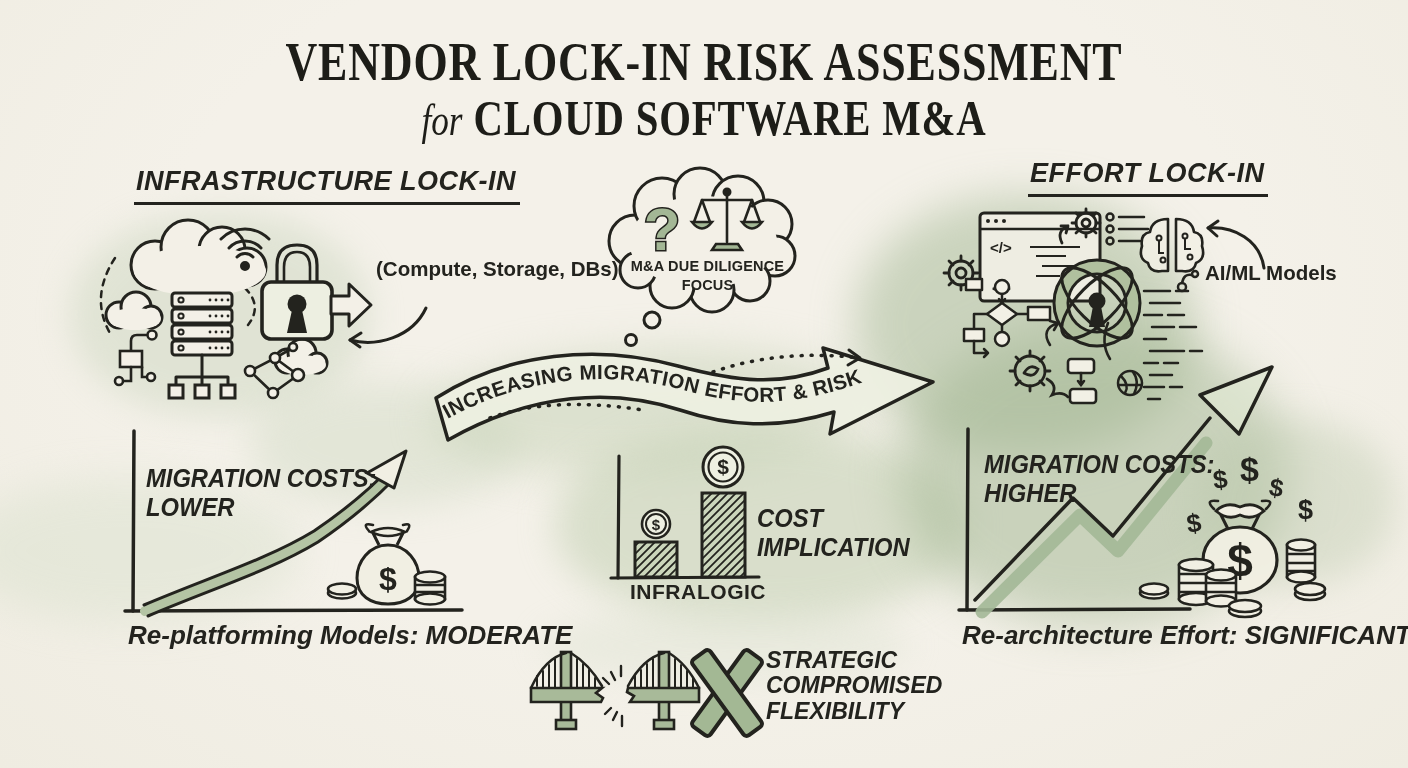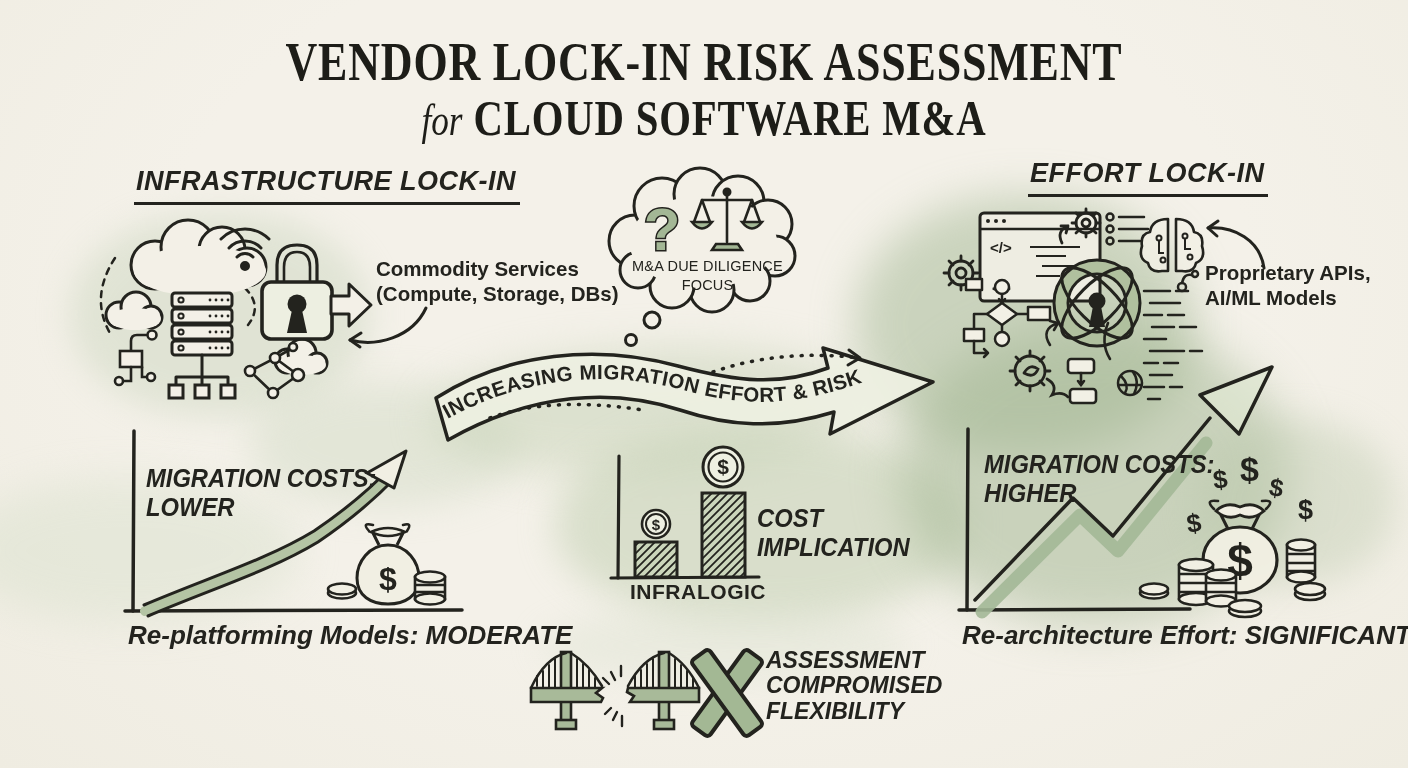--- a/index.html
+++ b/index.html
@@ -12,21 +12,21 @@
   .t1{font-size:55px;font-weight:700;letter-spacing:1px;transform:scaleX(.8);transform-origin:center;}
   .t2{font-size:51px;font-weight:700;letter-spacing:1px;transform:scaleX(.8);transform-origin:center;margin-top:2px;}
   .t2 .forword{font-style:italic;font-weight:400;font-size:44px;letter-spacing:0;}
   .heading{position:absolute;font-size:27px;font-weight:700;font-style:italic;letter-spacing:.5px;
            border-bottom:3.5px solid #23231e;padding:0 4px 5px 2px;white-space:nowrap;}
   .note{position:absolute;font-size:20.5px;font-weight:700;line-height:1.24;white-space:nowrap;}
   .chart-label{position:absolute;font-size:25px;font-weight:700;font-style:italic;line-height:1.14;
                transform:scaleX(.95);transform-origin:left top;white-space:nowrap;}
   .effort{position:absolute;font-size:26px;font-weight:700;font-style:italic;white-space:nowrap;}
   .cat{position:absolute;font-size:21px;font-weight:700;letter-spacing:.5px;}
-  .bubble-text{position:absolute;text-align:center;font-size:14.5px;font-weight:400;line-height:1.3;letter-spacing:.2px;}
+  .bubble-text{position:absolute;text-align:center;font-size:14.5px;font-weight:700;line-height:1.3;letter-spacing:.2px;}
   .flex-text{position:absolute;font-size:23px;font-weight:700;font-style:italic;line-height:1.1;white-space:nowrap;}
   svg{position:absolute;overflow:visible;}
   svg text{font-family:"Liberation Sans",sans-serif;}
 </style>
 </head>
 <body>
 
 <div id="stage">
 
   <div class="wash" style="left:70px;top:212px;width:300px;height:205px;background:#cdd7c1;opacity:.5;filter:blur(16px);"></div>
@@ -136,21 +136,20 @@
       <path d="M182,80 V62 Q182,42 202,42 Q222,42 222,62 V80" fill="none" stroke="#23231e" stroke-width="3.2"></path>
       <path d="M189,80 V64 Q189,49 202,49 Q215,49 215,64 V80" fill="none" stroke="#23231e" stroke-width="2.6"></path>
       <rect x="167" y="79" width="70" height="57" rx="9" fill="#edefe1" stroke="#23231e" stroke-width="3.6"></rect>
       <circle cx="202" cy="101" r="9.5" fill="#23231e"></circle>
       <polygon points="197,107 207,107 212,130 192,130" fill="#23231e"></polygon>
     </g>
     <polygon points="236,93 254,93 254,81 276,102 254,123 254,111 236,111" fill="#f3f0e7" stroke="#23231e" stroke-width="3" stroke-linejoin="round"></polygon>
   </svg>
 
   <div class="note" style="left:376px;top:256px;">
-    <div>Commodity Services</div>
     <div>(Compute, Storage, DBs)</div>
   </div>
   <svg style="left:338px;top:302px;" width="95" height="55" viewBox="0 0 95 55">
     <path d="M88,6 C74,36 38,45 12,38" fill="none" stroke="#23231e" stroke-width="3" stroke-linecap="round"></path>
     <path d="M12,38 L23,31 M12,38 L22,45" fill="none" stroke="#23231e" stroke-width="3" stroke-linecap="round"></path>
   </svg>
 
   <svg style="left:600px;top:166px;" width="215" height="215" viewBox="0 0 215 215">
     <g stroke="#23231e" stroke-width="3" fill="#f3f0e7">
       <circle cx="35" cy="75" r="26"></circle>
@@ -302,21 +301,20 @@
         <path d="M0,48 H22"></path>
         <path d="M6,60 H40 M46,60 H58"></path>
       <path d="M0,72 H14 M20,72 H34"></path>
         <path d="M6,84 H28"></path>
         <path d="M0,96 H20 M26,96 H38"></path>
         <path d="M4,108 H16"></path>
     </g>
   </svg>
 
   <div class="note" style="left:1205px;top:260px;">
-    <div>Proprietary APIs,</div>
     <div>AI/ML Models</div>
   </div>
   <svg style="left:1198px;top:214px;" width="75" height="60" viewBox="0 0 75 60">
     <path d="M66,54 C62,26 36,12 10,14" fill="none" stroke="#23231e" stroke-width="3" stroke-linecap="round"></path>
     <path d="M10,14 L20,7 M10,14 L19,22" fill="none" stroke="#23231e" stroke-width="3" stroke-linecap="round"></path>
   </svg>
 
   <svg style="left:110px;top:425px;" width="365" height="195" viewBox="0 0 365 195">
     <g stroke="#23231e" stroke-width="3.5" stroke-linecap="round" fill="none">
       <path d="M24,6 L23,186"></path>
@@ -463,18 +461,18 @@
       <path d="M86,32 L90,40 M96,26 L96,36 M78,38 L84,44 M88,80 L92,72 M97,86 L97,76 M80,74 L86,68" fill="none" stroke-width="2.4"></path>
     </g>
   </svg>
   <svg style="left:688px;top:645px;" width="78" height="96" viewBox="0 0 78 96">
     <g transform="translate(39,48)" stroke="#23231e" stroke-width="4" fill="#a3b894" stroke-linejoin="round">
       <rect x="-11" y="-47" width="22" height="94" rx="4" transform="rotate(36)"></rect>
       <rect x="-11" y="-47" width="22" height="94" rx="4" transform="rotate(-36)"></rect>
     </g>
   </svg>
   <div class="flex-text" style="left:766px;top:648px;">
-    <div>ASSESSMENT</div>
+    <div>STRATEGIC</div>
     <div>COMPROMISED</div>
     <div>FLEXIBILITY</div>
   </div>
 
 </div>
 
 </body></html>

